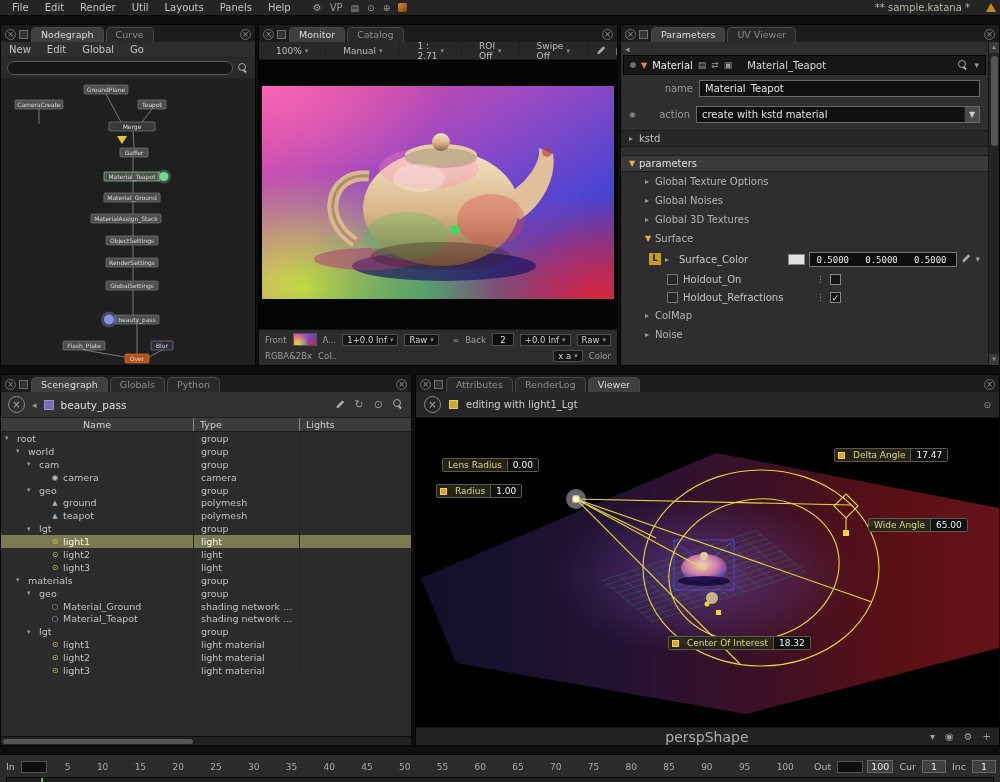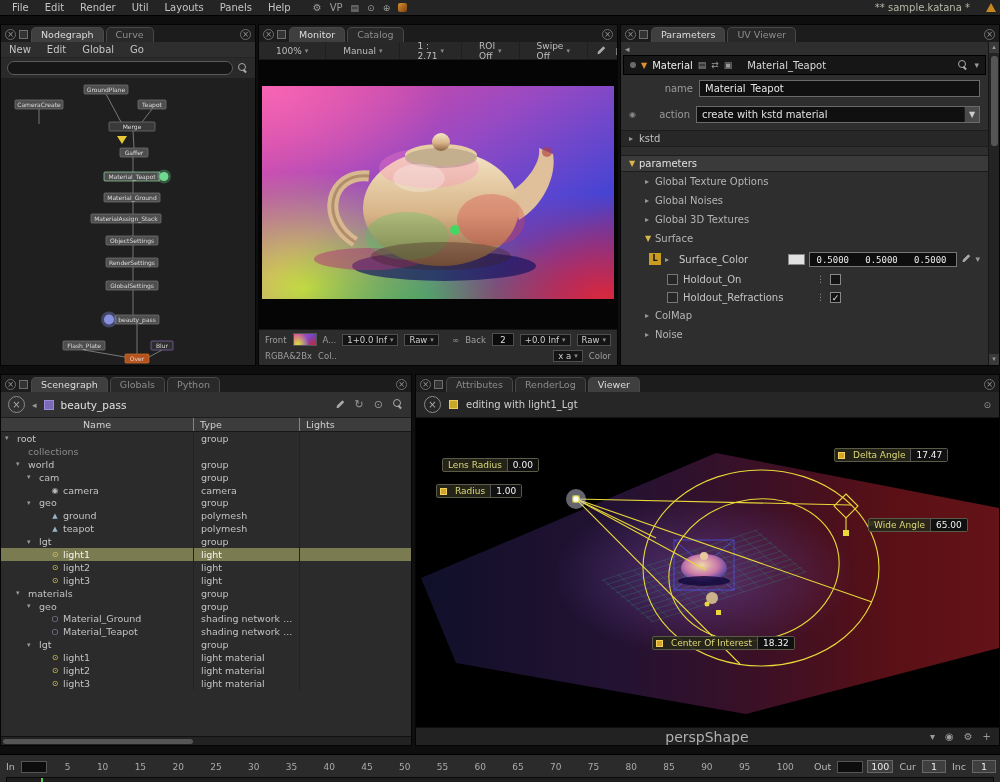--- a/index.html
+++ b/index.html
@@ -561,28 +561,20 @@
     </div>
     <div class="sg-rows" id="sg-rows">
         <div class="sg-row">
           <div class="sg-name" style="padding-left: 4px;">
             <span class="sg-arrow">▾</span>
             <span class="sg-label">root</span>
           </div>
           <div class="sg-type">group</div>
           <div class="sg-lights"></div>
         </div>
-        <div class="sg-row dim">
-          <div class="sg-name" style="padding-left: 15px;">
-            <span class="sg-spc"></span>
-            <span class="sg-label">collections</span>
-          </div>
-          <div class="sg-type"></div>
-          <div class="sg-lights"></div>
-        </div>
         <div class="sg-row">
           <div class="sg-name" style="padding-left: 15px;">
             <span class="sg-arrow">▾</span>
             <span class="sg-label">world</span>
           </div>
           <div class="sg-type">group</div>
           <div class="sg-lights"></div>
         </div>
         <div class="sg-row">
           <div class="sg-name" style="padding-left: 26px;">
@@ -851,21 +843,21 @@
       </div>
       <div class="vchip" style="left:418px; top:30px;">
         <span class="vc-ic"></span>
         <span class="vc-label">Delta Angle</span>
         <span class="vc-value">17.47</span>
       </div>
       <div class="vchip" style="left:452px; top:100px;">
         <span class="vc-label">Wide Angle</span>
         <span class="vc-value">65.00</span>
       </div>
-      <div class="vchip" style="left:236px; top:218px;">
+      <div class="vchip" style="left:252px; top:218px;">
         <span class="vc-ic"></span>
         <span class="vc-label">Center Of Interest</span>
         <span class="vc-value">18.32</span>
       </div>
     </div>
     <div class="vw-bottombar">
       <span style="width:60px"></span>
       <span class="vw-shape-name">perspShape</span>
       <span class="vw-bicons">
         <span>▾</span>

